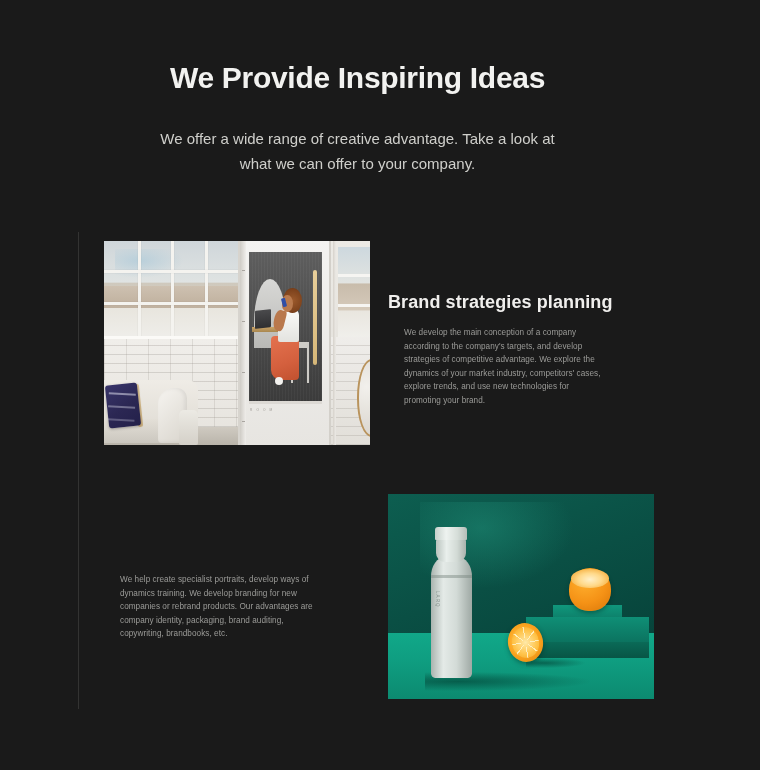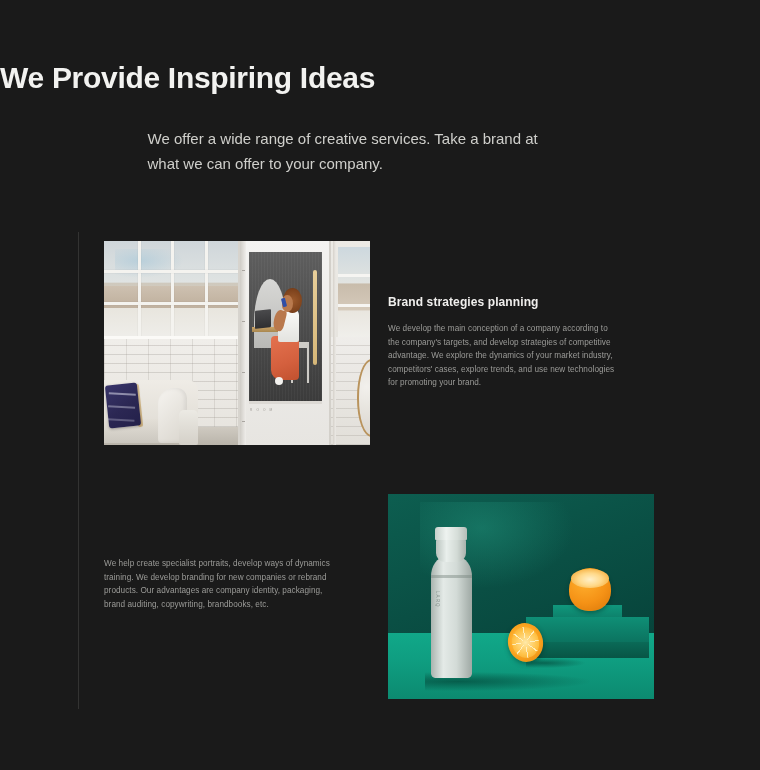--- a/index.html
+++ b/index.html
@@ -21,21 +21,21 @@
     width: 760px;
     height: 770px;
   }
 
   
   .header {
     position: absolute;
     left: 0;
     top: 0;
     width: 715px;
-    text-align: left;
+    text-align: center;
   }
   .page-title {
     margin: 0;
     padding-top: 58px;
     font-size: 30px;
     line-height: 40px;
     font-weight: 700;
     letter-spacing: -0.3px;
     color: #f2f2f0;
   }
@@ -89,28 +89,28 @@
   }
   #media-2 {
     left: 388px;
     top: 494px;
     width: 266px;
     height: 205px;
   }
 
   .card-title {
     margin: 0 0 12px 0;
-    font-size: 12px;
+    font-size: 18px;
     line-height: 16px;
     font-weight: 700;
     letter-spacing: 0.1px;
     color: #f0efed;
   }
   .card-body {
-    margin: 0;
+    margin: 16px;
     font-size: 8.2px;
     line-height: 13.6px;
     font-weight: 400;
     color: #9b9b98;
     letter-spacing: 0.05px;
   }
 
   
   .img1 { position: absolute; inset: 0; background: #dedbd4; }
 
@@ -432,21 +432,21 @@
     background: radial-gradient(ellipse at 30% 50%, rgba(0,45,36,.5), rgba(0,45,36,0) 72%);
   }
 </style>
 </head>
 <body>
 
 <div class="page">
 
   <div class="header">
     <h1 class="page-title">We Provide Inspiring Ideas</h1>
-    <p class="page-subtitle">We offer a wide range of creative services. Take a brand at what we can offer to your company.</p>
+    <p class="page-subtitle">We offer a wide range of creative advantage. Take a look at what we can offer to your company.</p>
   </div>
 
   <div class="left-rule"></div>
 
   <div class="media-frame" id="media-1">
     <div class="img1">
 
       <div class="i1-left">
         <div class="i1-winwall"></div>
         <div class="i1-mv" style="left:25%"></div>

